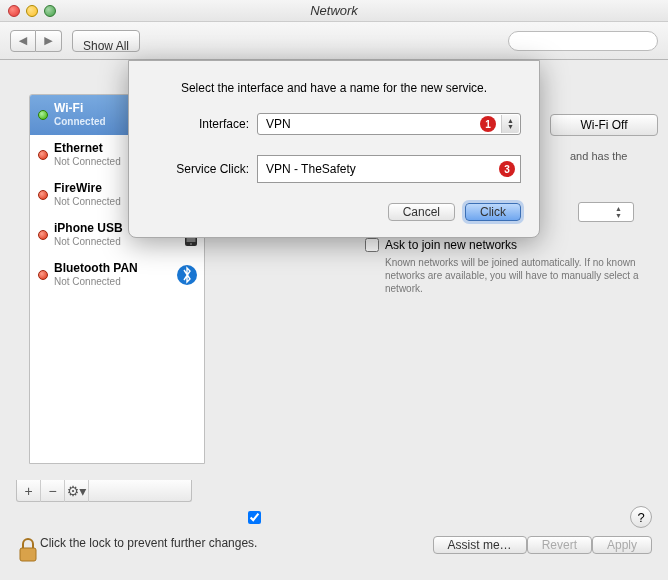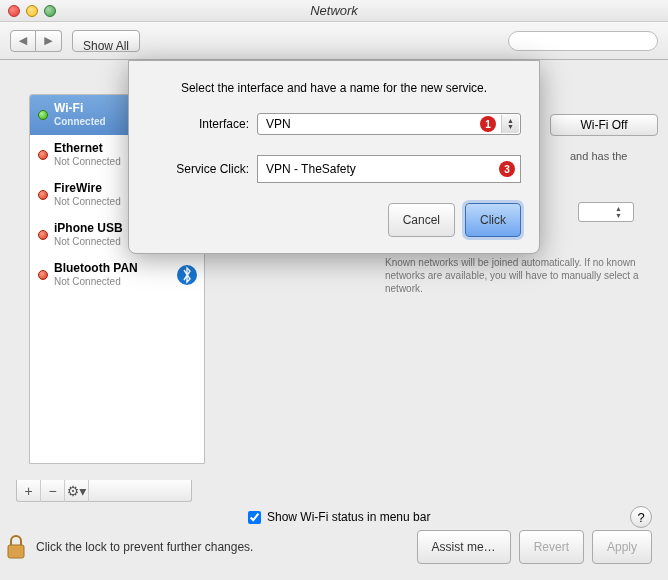--- a/index.html
+++ b/index.html
@@ -45,23 +45,23 @@
 .netsel { position: absolute; right: 10px; top: 144px; width: 56px; height: 20px; background: #fff; border: 1px solid #aaa; border-radius: 3px; display:flex; align-items:center; justify-content:flex-end; padding-right:4px;}
 .stepper { width: 14px; display: flex; flex-direction: column; font-size: 7px; color: #555; }
 .ask { position: absolute; left: 156px; top: 180px; font-size: 12px; display: flex; align-items: center; gap: 6px; }
 .ask input { width: 14px; height: 14px; }
 .ask-sub { position: absolute; left: 176px; top: 198px; right: 10px; font-size: 10px; color: #777; line-height: 1.3; }
 
 .showstatus { position: absolute; left: 248px; bottom: 56px; font-size: 12px; display: flex; align-items: center; gap: 6px; }
 .adv { position: absolute; right: 44px; bottom: 52px; height: 22px; padding: 0 12px; background: linear-gradient(#fff,#e5e5e5); border: 1px solid #aaa; border-radius: 4px; font-size: 12px; }
 .help { position: absolute; right: 16px; bottom: 52px; width: 22px; height: 22px; border-radius: 50%; background: linear-gradient(#fff,#e5e5e5); border: 1px solid #aaa; font-size: 13px; display:flex;align-items:center;justify-content:center;}
 
-.lockrow { position: absolute; left: 4px; bottom: 16px; right: 16px; display: flex; align-items: center; gap: 8px; }
+.lockrow { position: absolute; left: 16px; bottom: 16px; right: 16px; display: flex; gap: 0; }
 .locktext { font-size: 12px; color: #333; flex: 1; }
-.btn { height: 34px; padding: 0 14px; background: linear-gradient(#fff,#e5e5e5); border: 1px solid #aaa; border-radius: 4px; font-size: 12px; color: #333; }
+.btn { height: 18px; padding: 0 14px; background: linear-gradient(#fff,#e5e5e5); border: 1px solid #aaa; border-radius: 4px; font-size: 12px; color: #333; }
 .btn.disabled { color: #aaa; }
 
 
 .sheet { position: absolute; left: 128px; top: 60px; width: 412px; background: #f2f2f2; border: 1px solid #aaa; border-radius: 0 0 8px 8px; box-shadow: 0 6px 28px rgba(0,0,0,.35); padding: 20px 18px 16px; z-index: 50; }
 .sheet-title { text-align: center; font-size: 12px; margin-bottom: 18px; }
 .frow { display: flex; align-items: center; margin-bottom: 20px; }
 .flabel { width: 110px; text-align: right; font-size: 12px; padding-right: 8px; }
 .fcontrol { flex: 1; position: relative; }
 .popup { width: 100%; height: 22px; background: #fff; border: 1px solid #999; border-radius: 3px; padding: 0 21px 0 8px; font-size: 12px; display: flex; align-items: center; position: relative; }
 .popup-arrows { position: absolute; right: 1px; top: 1px; bottom: 1px; width: 18px; background: linear-gradient(#f8f8f8,#ddd); border-left: 1px solid #ccc; border-radius: 0 2px 2px 0; display: flex; flex-direction: column; align-items: center; justify-content: center; font-size: 7px; color: #444; line-height: 0.9;}
@@ -164,21 +164,20 @@
     </div>
 
   <label class="ask" style="position:absolute; left:365px; top:178px;">
     <input type="checkbox" style="">
     <span>Ask to join new networks</span>
   </label>
   <div class="ask-sub" style="position:absolute; left:385px; top:196px; right:26px;">Known networks will be joined automatically. If no known networks are available, you will have to manually select a network.</div>
 
   <label class="showstatus">
     <input type="checkbox" checked="" style="">
-    <span>Show Wi-Fi status in menu bar</span>
   </label>
   <div class="help">?</div>
 
   <div class="lockrow">
     <svg width="24" height="28" viewBox="0 0 24 28">
         <rect x="4" y="12" width="16" height="13" rx="2" fill="#d9a24a" stroke="#a87420"></rect>
         <path d="M7 12 V8 a5 5 0 0 1 10 0 V12" fill="none" stroke="#a87420" stroke-width="2"></path>
       </svg>
     <span class="locktext">Click the lock to prevent further changes.</span>
     <button class="btn">Assist me…</button>

